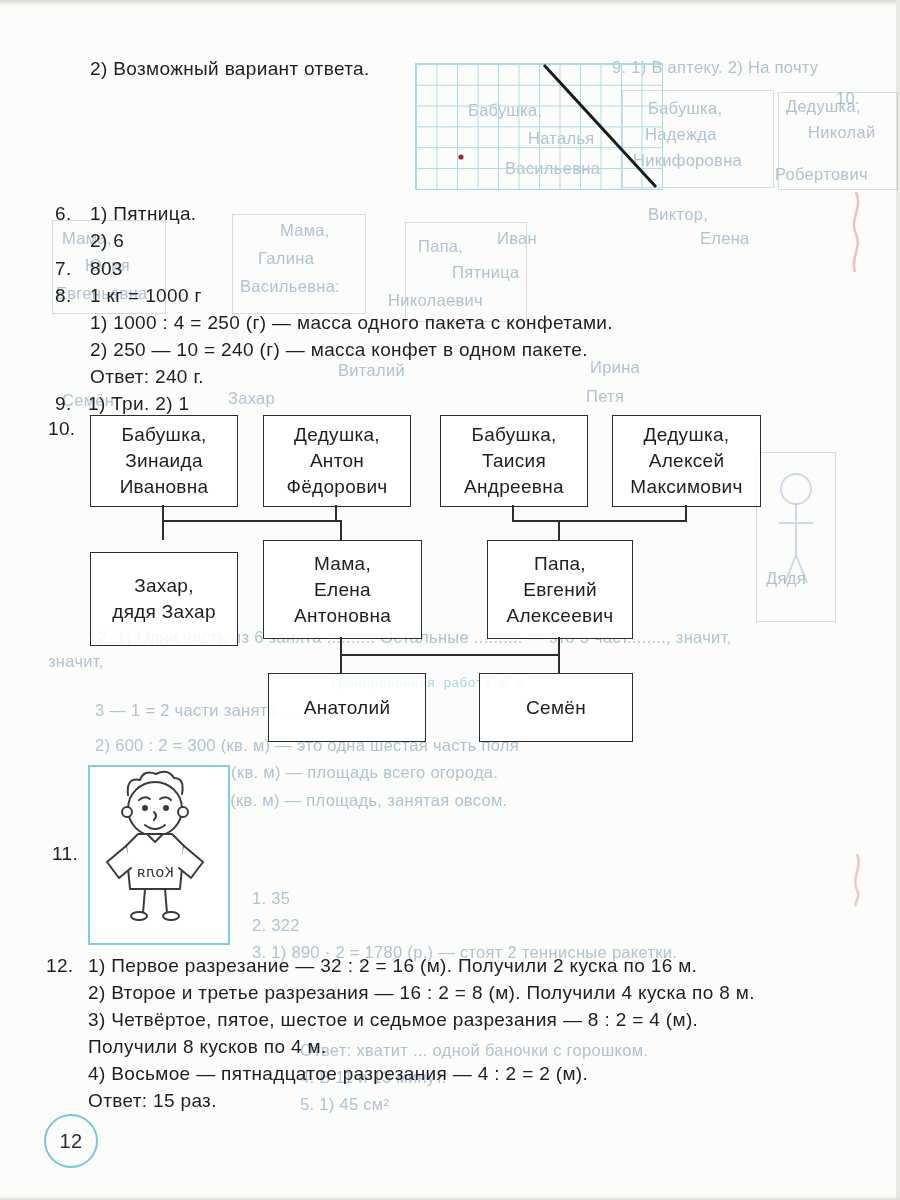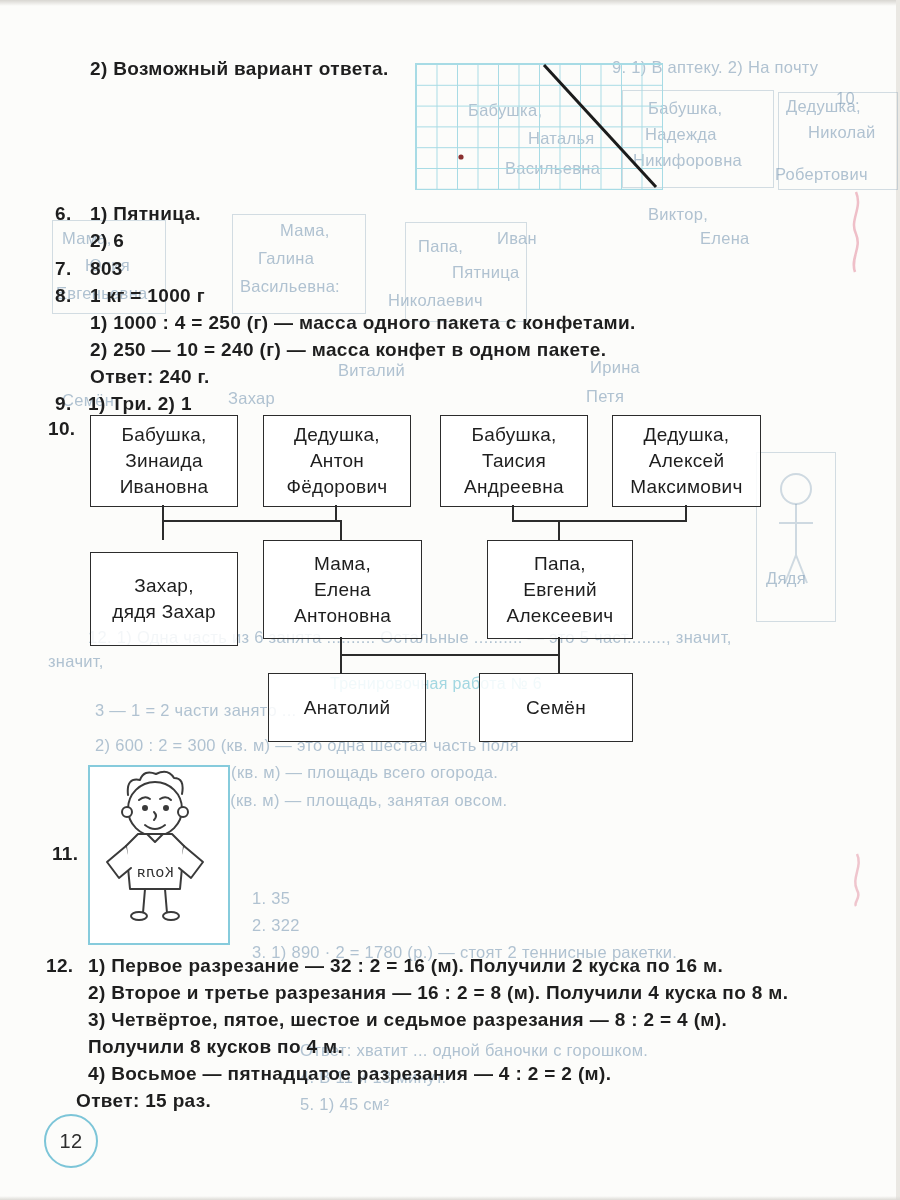--- a/index.html
+++ b/index.html
@@ -4,21 +4,21 @@
 <style>
   html,body{margin:0;padding:0;background:#9a9a96;}
   .page{position:relative;width:900px;height:1200px;background:#fcfcfa;overflow:hidden;
         font-family:"Liberation Sans",sans-serif;color:#1e1e1e;}
   .edge-top{position:absolute;left:0;top:0;width:900px;height:6px;
         background:linear-gradient(#d8d6d1,rgba(255,255,255,0));}
   .edge-right{position:absolute;right:0;top:0;width:4px;height:1200px;background:#eae8e3;}
   .edge-bottom{position:absolute;left:0;bottom:0;width:900px;height:4px;
         background:linear-gradient(rgba(255,255,255,0),#dddbd6);}
 
-  .t{position:absolute;font-size:19px;letter-spacing:.35px;white-space:nowrap;line-height:22px;font-weight:bold;}
+  .t{position:absolute;font-size:19px;letter-spacing:.35px;white-space:nowrap;line-height:22px;}
 
   
   .grid{position:absolute;left:415px;top:63px;width:246px;height:125px;
         border:1.4px solid #a7dbe5;
         background-image:linear-gradient(to right,#a7dbe5 1.3px,transparent 1.3px),
                          linear-gradient(to bottom,#a7dbe5 1.3px,transparent 1.3px);
         background-size:20.5px 20.8px;}
   .grid svg{position:absolute;left:0;top:0;}
 
   
@@ -34,21 +34,21 @@
   .frame text{font-family:"Liberation Sans",sans-serif;}
 
   
   .badge{position:absolute;left:44px;top:1114px;width:50px;height:50px;
         border:2.5px solid #7cc5d8;border-radius:50%;display:flex;align-items:center;
         justify-content:center;font-size:20px;letter-spacing:.3px;color:#2e2e2e;}
 
   
   .bl{position:absolute;color:rgba(106,140,170,.52);font-size:16.5px;
         letter-spacing:.3px;white-space:nowrap;line-height:20px;}
-  .bl-cyan{color:rgba(88,184,204,.55);font-size:16px;}
+  .bl-cyan{color:rgba(88,184,204,.55);font-size:13px;font-family:Liberation Mono, monospace;}
   .blbox{position:absolute;border:1.4px solid rgba(120,152,178,.32);}
   .squiggle{position:absolute;}
 </style>
 </head>
 <body>
 
 <div class="page">
   <div class="edge-top"></div>
   <div class="edge-right"></div>
   <div class="edge-bottom"></div>
@@ -206,16 +206,16 @@
       <text transform="translate(63 110) scale(-1 1)" text-anchor="middle" font-size="15" letter-spacing="1" fill="#2e2e2e">Коля</text>
     </svg>
   </div>
 
   <div class="t" style="left:46px;top:955px">12.</div>
   <div class="t" style="left:88px;top:955px">1) Первое разрезание — 32 : 2 = 16 (м). Получили 2 куска по 16 м.</div>
   <div class="t" style="left:88px;top:982px">2) Второе и третье разрезания — 16 : 2 = 8 (м). Получили 4 куска по 8 м.</div>
   <div class="t" style="left:88px;top:1009px">3) Четвёртое, пятое, шестое и седьмое разрезания — 8 : 2 = 4 (м).</div>
   <div class="t" style="left:88px;top:1036px">Получили 8 кусков по 4 м.</div>
   <div class="t" style="left:88px;top:1063px">4) Восьмое — пятнадцатое разрезания — 4 : 2 = 2 (м).</div>
-  <div class="t" style="left:76px;top:1090px">Ответ: 15 раз.</div>
+  <div class="t" style="left:88px;top:1090px">Ответ: 15 раз.</div>
 
   <div class="badge">12</div>
 </div>
 
 </body></html>

